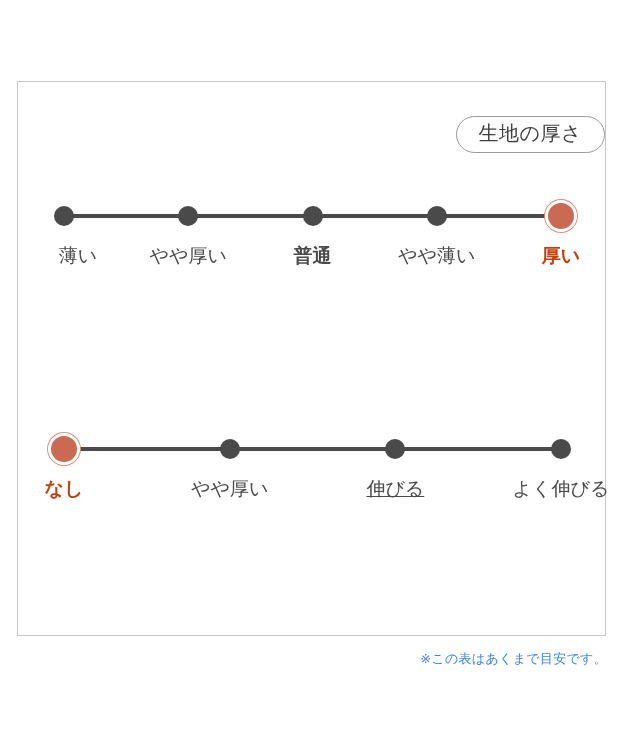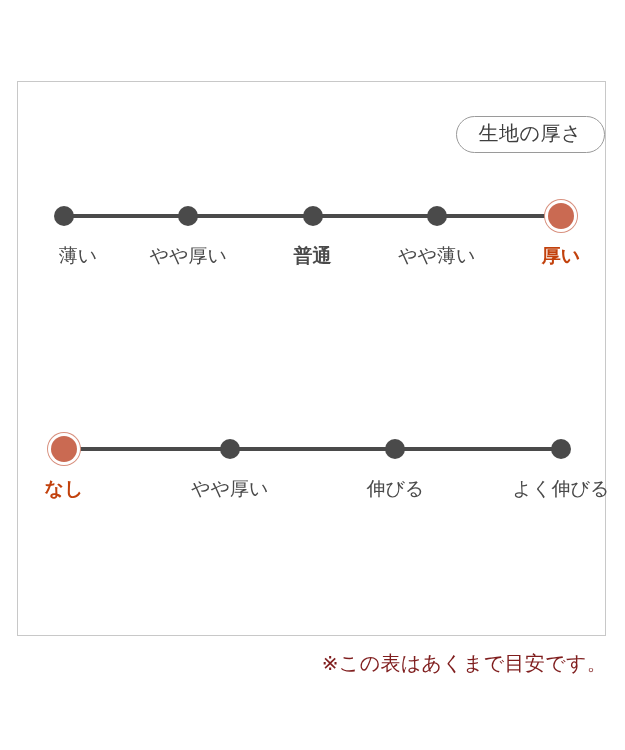--- a/index.html
+++ b/index.html
@@ -97,22 +97,22 @@
   .tick-label.selected {
     font-weight: bold;
     color: #c2410c;
   }
 
   
   #footnote {
     position: absolute;
     right: 18px;
     top: 650px;
-    font-size: 20px;
-    color: #7f1d1d;
+    font-size: 13px;
+    color: #3b82f6;
     letter-spacing: 0.3px;
     white-space: nowrap;
   }
 </style>
 </head>
 <body>
 
 <div id="spec-card">
 
   <div class="scale-block" id="scale-block-thickness">
@@ -141,21 +141,21 @@
 
 
     <div class="scale-area" id="scale-area-stretch">
       <div class="track-line" style="left: 46px; width: 497px;"></div>
 
     <div class="dot selected" style="left: 46px; margin-left: 0px;"></div>
         <div class="tick-label selected" style="left: 46px;">なし</div>
         <div class="dot" style="left: 211.667px; margin-left: 0px;"></div>
         <div class="tick-label" style="left: 211.667px;">やや厚い</div>
         <div class="dot" style="left: 377.333px; margin-left: 0px;"></div>
-        <div class="tick-label" style="left: 377.333px;">伸びる</div>
+        <div class="tick-label" style="left: 377.333px; text-decoration: underline;">伸びる</div>
         <div class="dot" style="left: 543px; margin-left: 0px;"></div>
         <div class="tick-label" style="left: 543px; text-align: center;">よく伸びる</div>
       </div>
   </div>
 
 </div>
 
 <div id="footnote">※この表はあくまで目安です。</div>
 
 </body></html>

